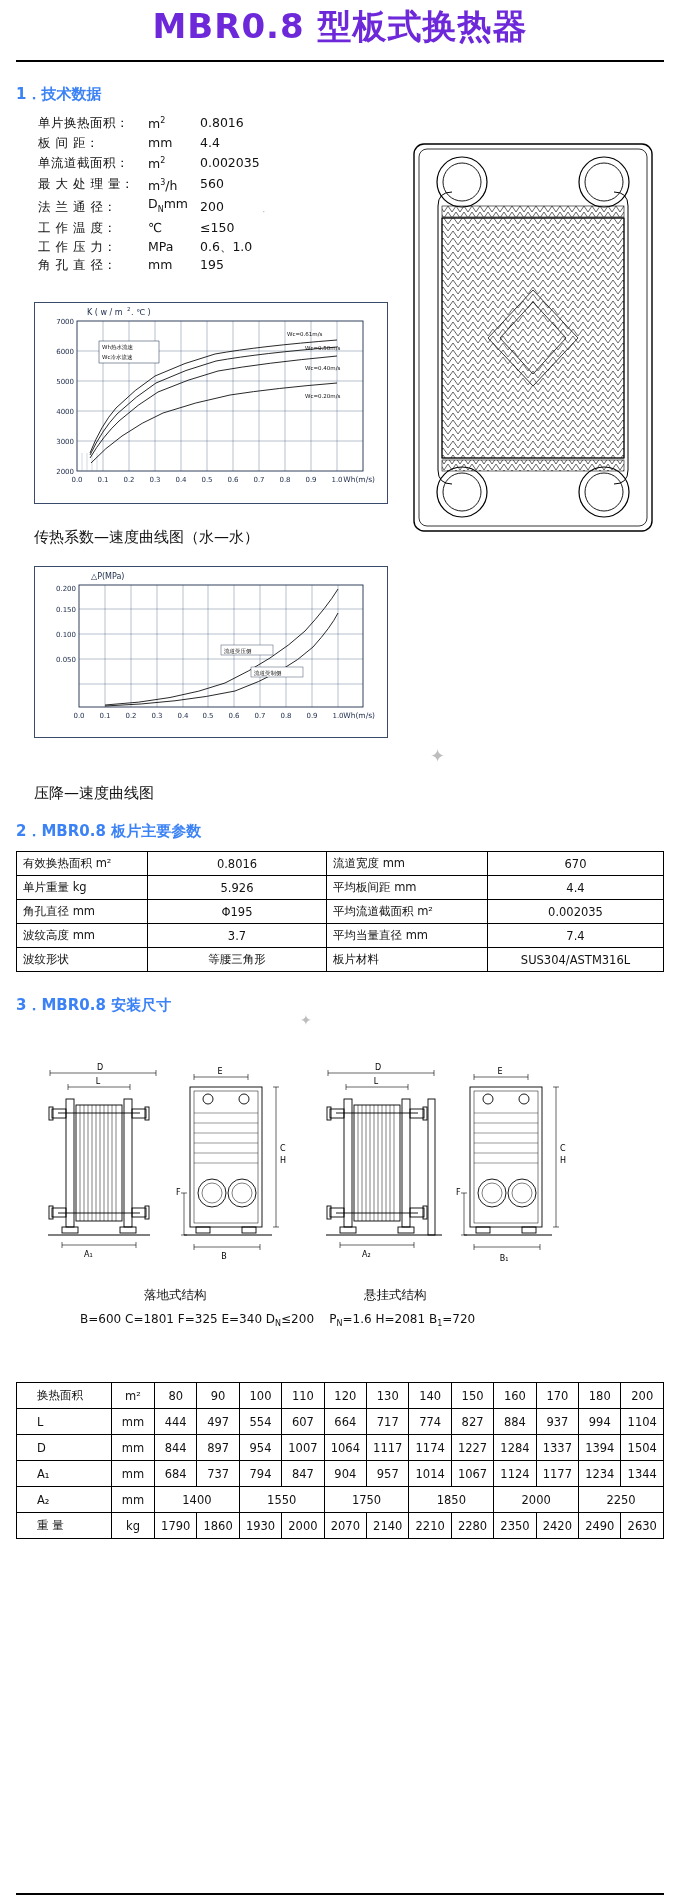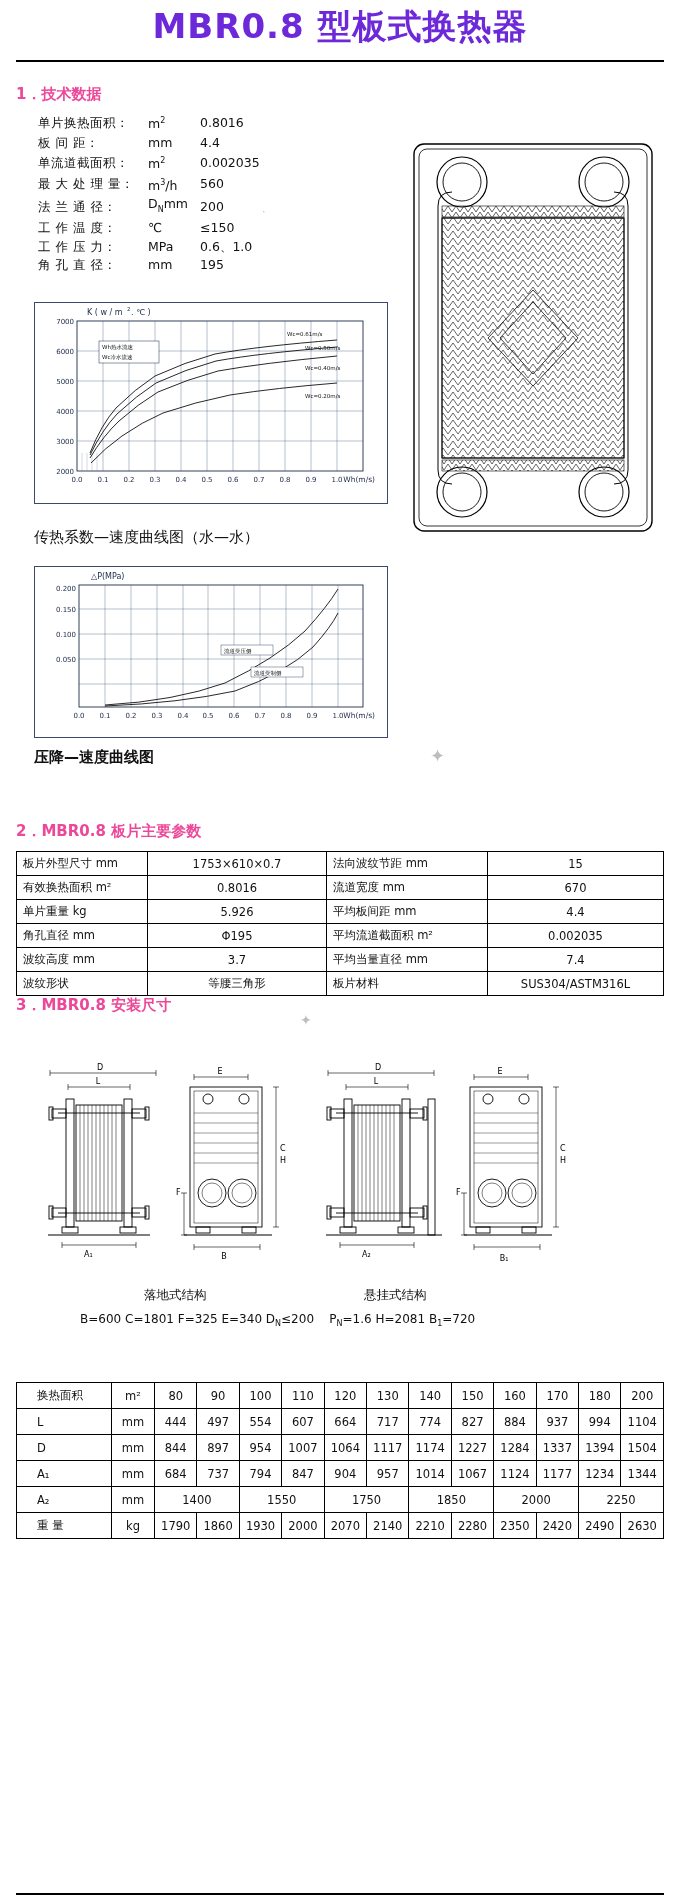--- a/index.html
+++ b/index.html
@@ -16,21 +16,21 @@
   .title{
     text-align:center;font-size:34px;font-weight:bold;letter-spacing:1px;
     line-height:52px;color:#6d28d9;
   }
   .title-rule{
     position:absolute;left:16px;top:60px;width:648px;height:2px;background:#000;
   }
 
   
   .sec-h{
-    position:absolute;font-size:15px;font-weight:bold;color:#ec4899;
+    position:absolute;font-size:15px;font-weight:bold;color:#3b82f6;
   }
 
   
   .spec{position:absolute;left:38px;top:112px;width:330px;font-size:12.5px;line-height:18.5px;}
   .spec .row{display:flex;align-items:center;}
   .spec .lbl{width:110px;letter-spacing:0.5px;}
   .spec .unit{width:52px;}
   .spec .val{flex:1;}
   sup{font-size:8px;vertical-align:super;}
 
@@ -273,35 +273,29 @@
       </g>
       <text x="340" y="151" font-size="7.5" fill="#1b2a4a" text-anchor="end" font-family="DejaVu Sans">Wh(m/s)</text>
       <path d="M70 138 Q140 134 190 116 Q240 92 270 64 Q292 40 303 22" fill="none" stroke="#111" stroke-width="0.9"></path>
       <path d="M70 139 Q145 136 200 124 Q250 106 278 80 Q296 60 303 46" fill="none" stroke="#111" stroke-width="0.9"></path>
       <rect x="186" y="78" width="52" height="10" fill="#fff" stroke="#1b2a4a" stroke-width="0.4"></rect>
       <text x="189" y="86" font-size="5.5" fill="#111" font-family="DejaVu Sans">流道受压侧</text>
       <rect x="216" y="100" width="52" height="10" fill="#fff" stroke="#1b2a4a" stroke-width="0.4"></rect>
       <text x="219" y="108" font-size="5.5" fill="#111" font-family="DejaVu Sans">流道受制侧</text>
     </svg>
   </div>
-  <div class="chart-cap" style="left:34px;top:748px;font-weight:bold;">压降—速度曲线图</div>
+  <div class="chart-cap" style="left:34px;top:784px;">压降—速度曲线图</div>
 
   <div class="smudge" style="left:262px;top:205px;">·</div>
   <div class="smudge" style="left:430px;top:745px;font-size:18px;">✦</div>
 
   <div class="sec-h" style="left:16px;top:822px;">2．MBR0.8 板片主要参数</div>
 
   <table class="tbl2">
     <tbody>
-      <tr>
-        <td class="lbl">板片外型尺寸 mm</td>
-        <td class="val">1753×610×0.7</td>
-        <td class="lbl2">法向波纹节距 mm</td>
-        <td>15</td>
-      </tr>
       <tr>
         <td class="lbl">有效换热面积 m²</td>
         <td class="val">0.8016</td>
         <td class="lbl2">流道宽度 mm</td>
         <td>670</td>
       </tr>
       <tr>
         <td class="lbl">单片重量 kg</td>
         <td class="val">5.926</td>
         <td class="lbl2">平均板间距 mm</td>

